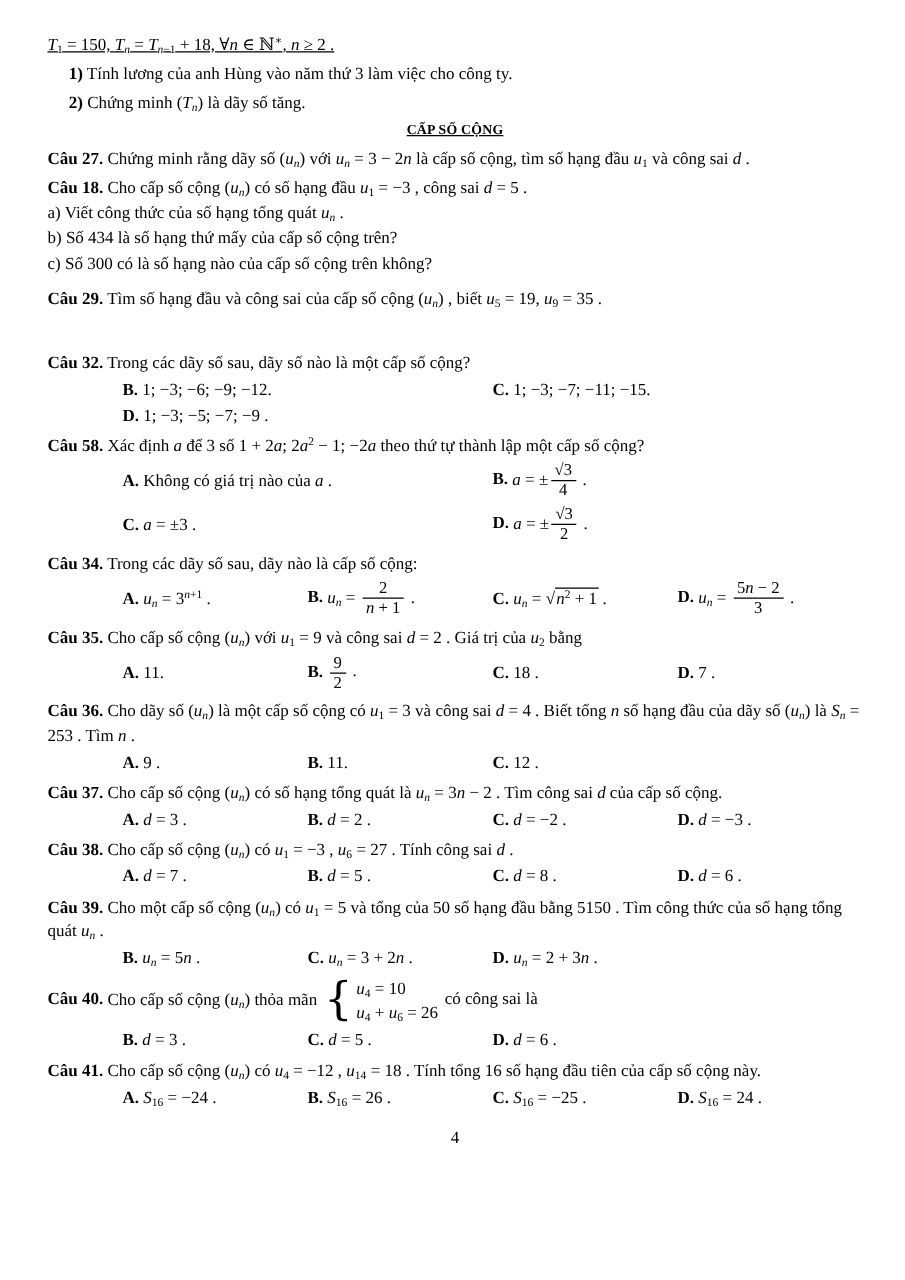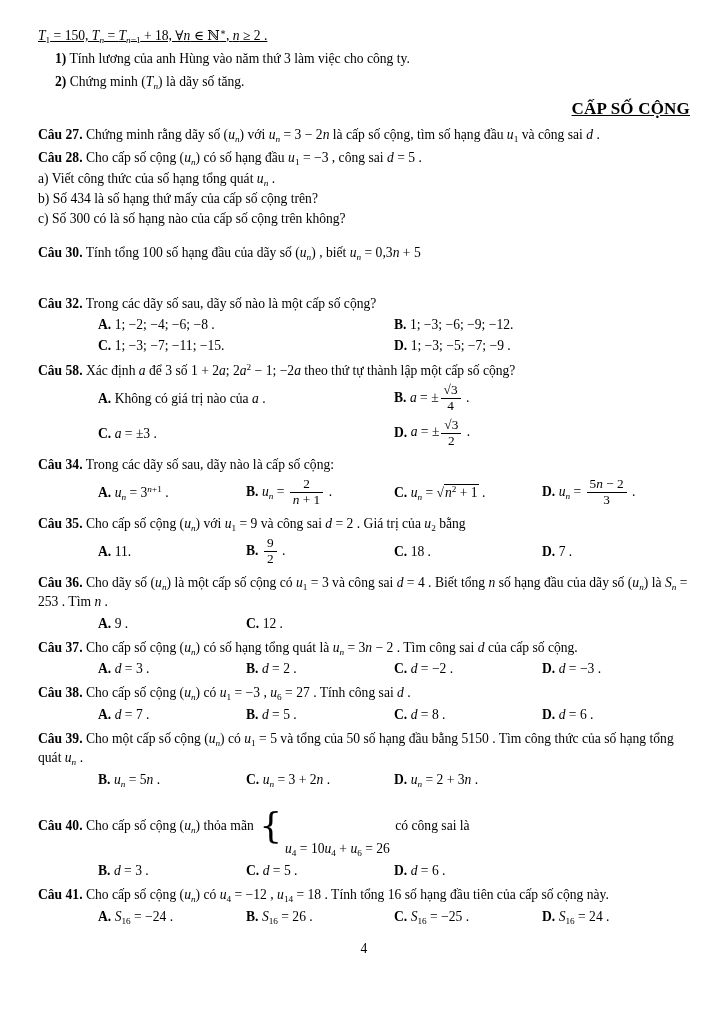--- a/index.html
+++ b/index.html
@@ -15,22 +15,22 @@
 
   b.lbl { font-weight: bold; }
   i { font-style: italic; }
   sub, sup { font-size: 0.68em; line-height: 0; }
   sub { vertical-align: -0.28em; }
   sup { vertical-align: 0.5em; }
 
   .formula { text-align: left; margin: 2px 0 4px; text-decoration: underline; }
   .intro-item { margin: 3px 0; padding-left: 17px; }
   .heading {
-    text-align: right; font-weight: bold; text-decoration: underline;
-    font-size: 17px; margin: 6px 0 4px; letter-spacing: 0.2px;
+    text-align: center; font-weight: bold; text-decoration: underline;
+    font-size: 11px; margin: 6px 0 4px; letter-spacing: 0.2px;
   }
 
   .q { margin: 4px 0 1px; }
   .subitem { margin: 1px 0; }
   .gap-sm { margin-top: 9px; }
   .gap-md { margin-top: 14px; }
   .gap-xl { margin-top: 32px; }
   .after-gap { margin-bottom: 4px; }
 
   .opts {
@@ -48,49 +48,48 @@
   .frac .ft { display: block; border-bottom: 1px solid #000; padding: 0 3px; }
   .frac .fb { display: block; padding: 0 3px; }
 
   .sqrt .rad { border-top: 1px solid #000; padding: 0 1px; }
 
   .sys { display: inline-flex; align-items: center; vertical-align: middle; margin: 1px 2px; }
   .sys .brace {
     font-size: 36px; line-height: 0.9; font-weight: 400;
     font-family: "DejaVu Serif", serif; margin-right: 3px;
   }
-  .sys .rows { display: flex; flex-direction: row; line-height: 1.4; margin-top: 44px; }
+  .sys .rows { display: flex; flex-direction: column; line-height: 1.4; }
 
   .page-num { text-align: center; margin-top: 12px; }
 </style>
 </head>
 <body>
 
 <div class="page">
 
   <p class="formula"><i>T</i><sub>1</sub> = 150, <i>T</i><sub><i>n</i></sub> = <i>T</i><sub><i>n</i>−1</sub> + 18, ∀<i>n</i> ∈ ℕ<sup>∗</sup>, <i>n</i> ≥ 2 .</p>
 
   <p class="intro-item"><b class="lbl">1)</b> <span>Tính lương của anh Hùng vào năm thứ 3 làm việc cho công ty.</span></p>
   <p class="intro-item"><b class="lbl">2)</b> <span>Chứng minh (<i>T</i><sub><i>n</i></sub>) là dãy số tăng.</span></p>
 
   <div class="heading">CẤP SỐ CỘNG</div>
 
   <p class="q"><b class="lbl">Câu 27.</b> <span>Chứng minh rằng dãy số (<i>u</i><sub><i>n</i></sub>) với <i>u</i><sub><i>n</i></sub> = 3 − 2<i>n</i> là cấp số cộng, tìm số hạng đầu <i>u</i><sub>1</sub> và công sai <i>d</i> .</span></p>
 
-  <p class="q"><b class="lbl">Câu 28.</b> <span>Cho cấp số cộng (<i>u</i><sub><i>n</i></sub>) có số hạng đầu <i>u</i><sub>1</sub> = −3 , công sai <i>d</i> = 5 .</span></p>
+  <p class="q"><b class="lbl">Câu 18.</b> <span>Cho cấp số cộng (<i>u</i><sub><i>n</i></sub>) có số hạng đầu <i>u</i><sub>1</sub> = −3 , công sai <i>d</i> = 5 .</span></p>
   <p class="subitem">a) Viết công thức của số hạng tổng quát <i>u</i><sub><i>n</i></sub> .</p>
   <p class="subitem">b) Số 434 là số hạng thứ mấy của cấp số cộng trên?</p>
   <p class="subitem">c) Số 300 có là số hạng nào của cấp số cộng trên không?</p>
 
+  <p class="q gap-sm"><b class="lbl">Câu 29.</b> <span>Tìm số hạng đầu và công sai của cấp số cộng (<i>u</i><sub><i>n</i></sub>) , biết <i>u</i><sub>5</sub> = 19, <i>u</i><sub>9</sub> = 35 .</span></p>
 
-  <p class="q gap-md after-gap"><b class="lbl">Câu 30.</b> <span>Tính tổng 100 số hạng đầu của dãy số (<i>u</i><sub><i>n</i></sub>) , biết <i>u</i><sub><i>n</i></sub> = 0,3<i>n</i> + 5</span></p>
 
   <p class="q gap-xl"><b class="lbl">Câu 32.</b> <span>Trong các dãy số sau, dãy số nào là một cấp số cộng?</span></p>
   <div class="opts cols2">
-    <span class="opt"><b class="lbl">A.</b> <span>1; −2; −4; −6; −8 .</span></span>
     <span class="opt"><b class="lbl">B.</b> <span>1; −3; −6; −9; −12.</span></span>
     <span class="opt"><b class="lbl">C.</b> <span>1; −3; −7; −11; −15.</span></span>
     <span class="opt"><b class="lbl">D.</b> <span>1; −3; −5; −7; −9 .</span></span>
   </div>
 
   <p class="q"><b class="lbl">Câu 58.</b> <span>Xác định <i>a</i> để 3 số 1 + 2<i>a</i>; 2<i>a</i><sup>2</sup> − 1; −2<i>a</i> theo thứ tự thành lập một cấp số cộng?</span></p>
   <div class="opts cols2">
     <span class="opt"><b class="lbl">A.</b> <span>Không có giá trị nào của <i>a</i> .</span></span>
     <span class="opt"><b class="lbl">B.</b> <span><i>a</i> = ±<span class="frac"><span class="ft">√3</span><span class="fb">4</span></span> .</span></span>
     <span class="opt"><b class="lbl">C.</b> <span><i>a</i> = ±3 .</span></span>
@@ -109,20 +108,21 @@
   <div class="opts cols4">
     <span class="opt"><b class="lbl">A.</b> <span>11.</span></span>
     <span class="opt"><b class="lbl">B.</b> <span><span class="frac"><span class="ft">9</span><span class="fb">2</span></span> .</span></span>
     <span class="opt"><b class="lbl">C.</b> <span>18 .</span></span>
     <span class="opt"><b class="lbl">D.</b> <span>7 .</span></span>
   </div>
 
   <p class="q"><b class="lbl">Câu 36.</b> <span>Cho dãy số (<i>u</i><sub><i>n</i></sub>) là một cấp số cộng có <i>u</i><sub>1</sub> = 3 và công sai <i>d</i> = 4 . Biết tổng <i>n</i> số hạng đầu của dãy số (<i>u</i><sub><i>n</i></sub>) là <i>S</i><sub><i>n</i></sub> = 253 . Tìm <i>n</i> .</span></p>
   <div class="opts cols4">
     <span class="opt"><b class="lbl">A.</b> <span>9 .</span></span>
+    <span class="opt"><b class="lbl">B.</b> <span>11.</span></span>
     <span class="opt"><b class="lbl">C.</b> <span>12 .</span></span>
   </div>
 
   <p class="q"><b class="lbl">Câu 37.</b> <span>Cho cấp số cộng (<i>u</i><sub><i>n</i></sub>) có số hạng tổng quát là <i>u</i><sub><i>n</i></sub> = 3<i>n</i> − 2 . Tìm công sai <i>d</i> của cấp số cộng.</span></p>
   <div class="opts cols4">
     <span class="opt"><b class="lbl">A.</b> <span><i>d</i> = 3 .</span></span>
     <span class="opt"><b class="lbl">B.</b> <span><i>d</i> = 2 .</span></span>
     <span class="opt"><b class="lbl">C.</b> <span><i>d</i> = −2 .</span></span>
     <span class="opt"><b class="lbl">D.</b> <span><i>d</i> = −3 .</span></span>
   </div>

